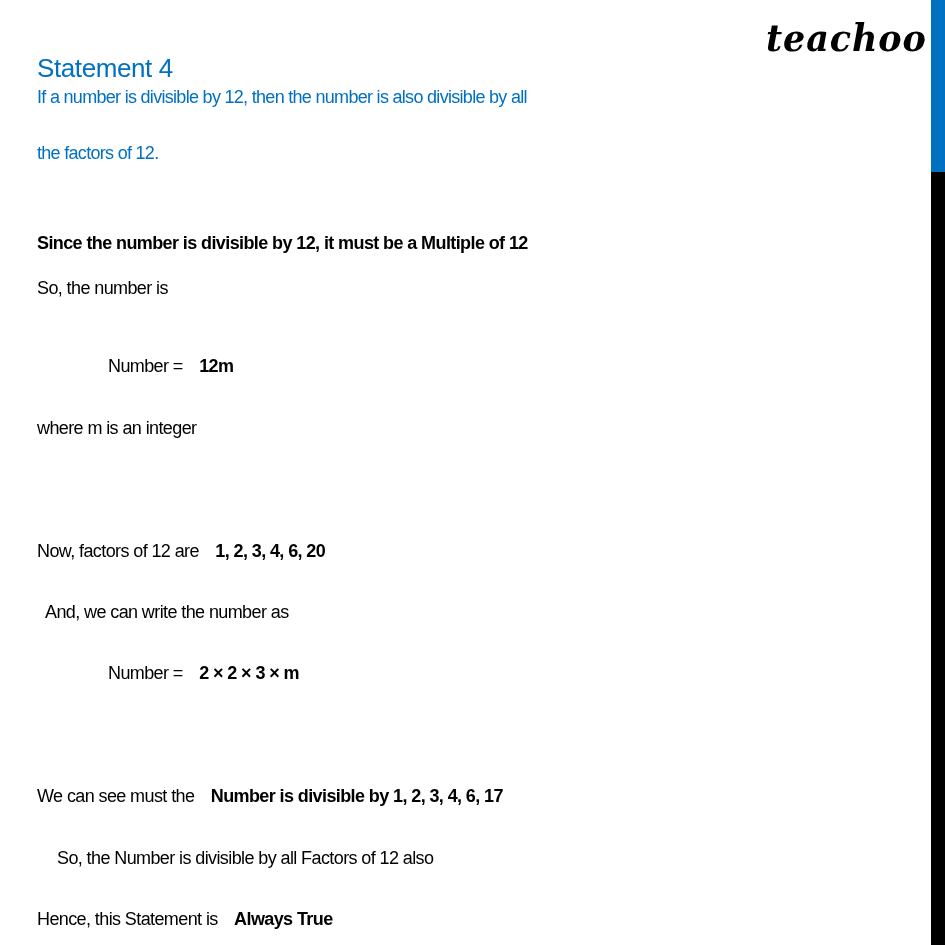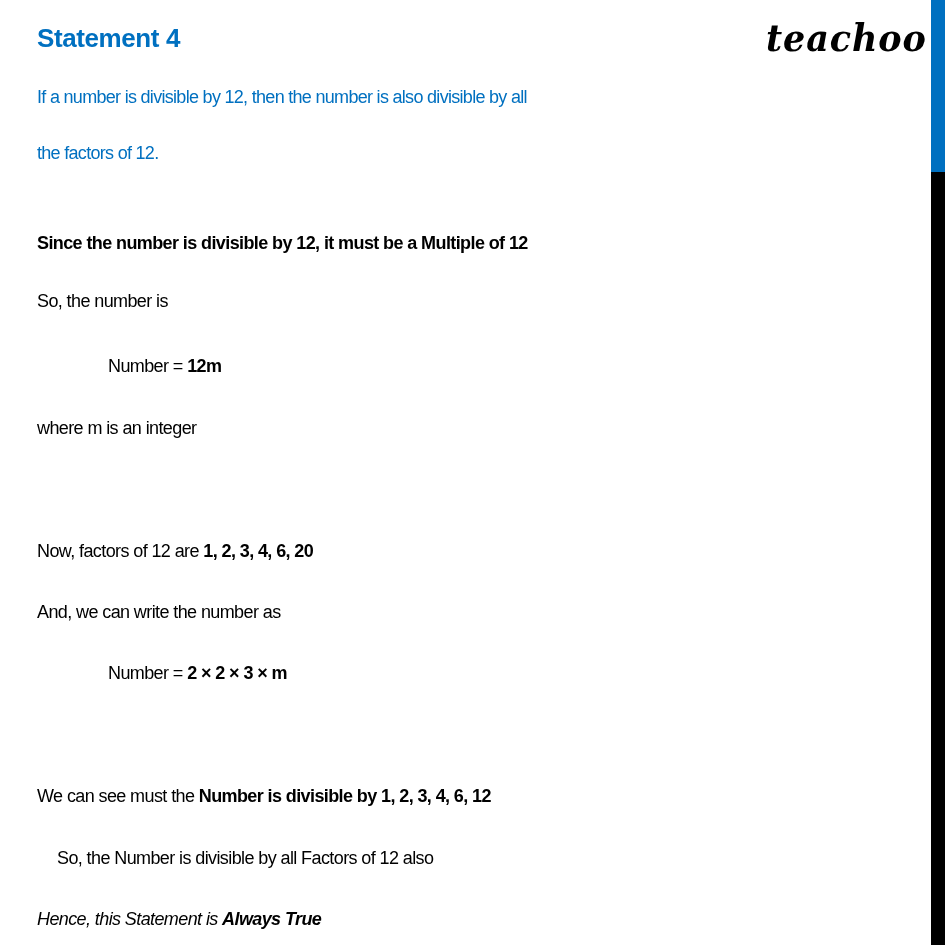--- a/index.html
+++ b/index.html
@@ -51,49 +51,51 @@
       white-space: nowrap;
       font-size: 18px;
       line-height: 32px;
       letter-spacing: -0.6px;
     }
     .line.indent {
       left: 108px;
     }
     .heading {
       color: #0070C0;
-      font-weight: bold;
+      font-weight: normal;
       font-size: 26px;
       letter-spacing: -0.4px;
+      margin-top: 30px;
     }
     .blue {
       color: #0070C0;
       letter-spacing: -0.7px;
     }
     b {
       font-weight: bold;
+      margin-left: 12px;
     }
   </style>
 </head>
 <body>
 
 <div class="side-bar-blue"></div>
 <div class="side-bar-black"></div>
 
 <div class="logo">teachoo</div>
 
 <div class="line heading" style="top:22px;">Statement 4</div>
 
 <div class="line blue" style="top:81px;">If a number is divisible by 12, then the number is also divisible by all</div>
 <div class="line blue" style="top:137px;">the factors of 12.</div>
 
 <div class="line" style="top:227px;font-weight:bold;">Since the number is divisible by 12, it must be a Multiple of 12</div>
-<div class="line" style="top:285px;">So, the number is</div>
+<div class="line" style="top:272px;">So, the number is</div>
 <div class="line indent" style="top:350px;"><span>Number = </span><b>12m</b></div>
 <div class="line" style="top:412px;text-align:center;">where m is an integer</div>
 
 <div class="line" style="top:535px;"><span>Now, factors of 12 are </span><b>1, 2, 3, 4, 6, 20</b></div>
-<div class="line" style="top:596px;">And, we can write the number as</div>
+<div class="line" style="top:596px;margin-left:8px;">And, we can write the number as</div>
 <div class="line indent" style="top:657px;"><span>Number = </span><b>2 × 2 × 3 × m</b></div>
 
-<div class="line" style="top:780px;"><span>We can see must the </span><b>Number is divisible by 1, 2, 3, 4, 6, 12</b></div>
+<div class="line" style="top:780px;"><span>We can see must the </span><b>Number is divisible by 1, 2, 3, 4, 6, 17</b></div>
 <div class="line" style="top:842px;margin-left:20px;">So, the Number is divisible by all Factors of 12 also</div>
-<div class="line" style="top:903px;font-style:italic;"><span>Hence, this Statement is </span><b>Always True</b></div>
+<div class="line" style="top:903px;"><span>Hence, this Statement is </span><b>Always True</b></div>
 
 </body></html>

